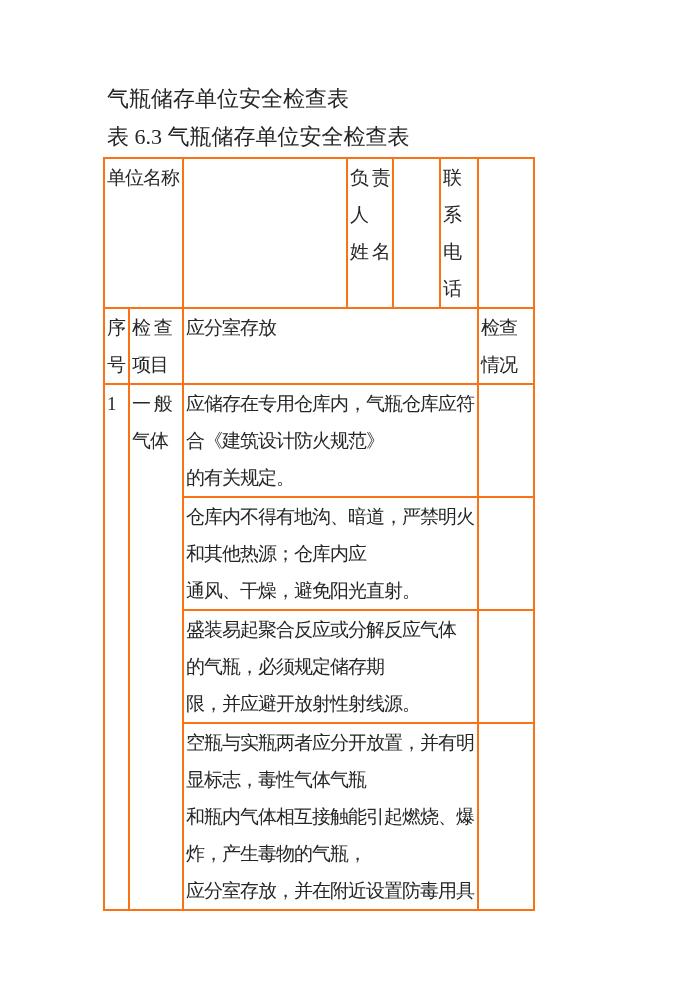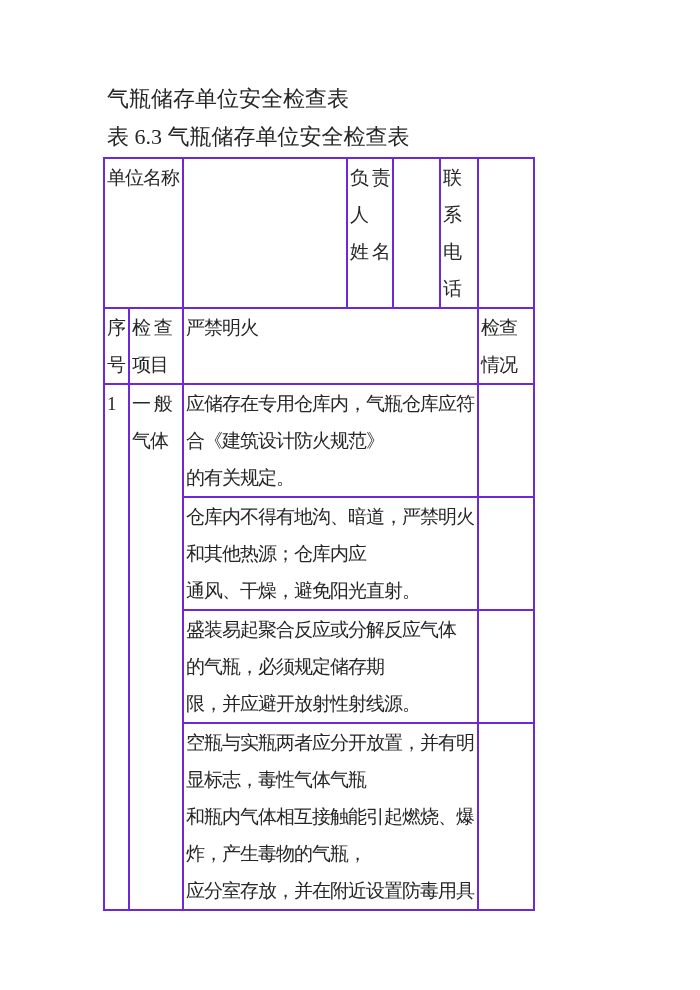--- a/index.html
+++ b/index.html
@@ -34,21 +34,21 @@
   }
   table.check-table {
     position: absolute;
     left: 103px;
     top: 157px;
     width: 430px;
     border-collapse: collapse;
     table-layout: fixed;
   }
   table.check-table td {
-    border: 2px solid #6d28d9;
+    border: 2px solid #f97316;
     padding: 0 2px;
     vertical-align: top;
     font-size: 19px;
     letter-spacing: -1px;
     line-height: 37px;
     white-space: pre;
     overflow: hidden;
   }
   tr.r-info   { height: 149px; }
   tr.r-head   { height: 75px;  }
@@ -92,21 +92,21 @@
 电
 话</td>
       <td class="fill-cell"></td>
     </tr>
 
     <tr class="r-head">
       <td>序
 号</td>
       <td>检 查
 项目</td>
-      <td colspan="4">严禁明火</td>
+      <td colspan="4">应分室存放</td>
       <td>检查
 情况</td>
     </tr>
 
     <tr class="r-body-a">
       <td rowspan="4" class="open-bottom">1</td>
       <td rowspan="4" class="open-bottom">一 般
 气体</td>
       <td colspan="4">应储存在专用仓库内，气瓶仓库应符
 合《建筑设计防火规范》

